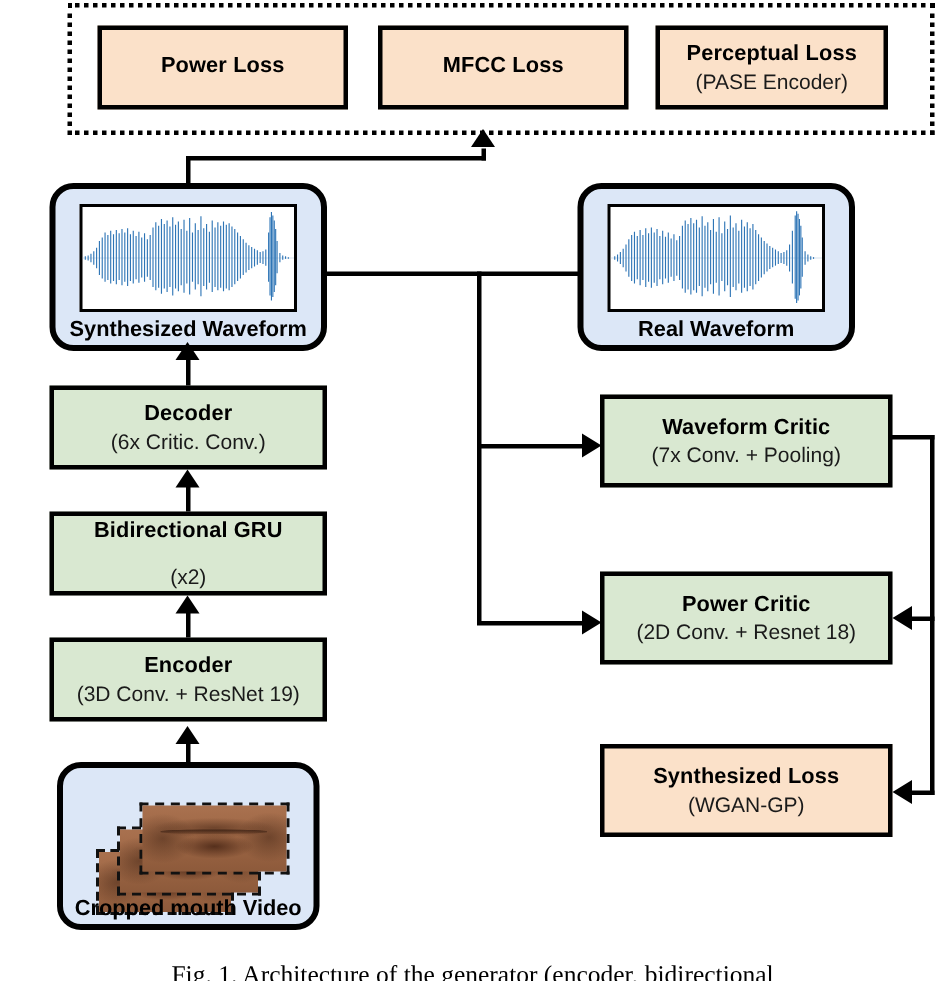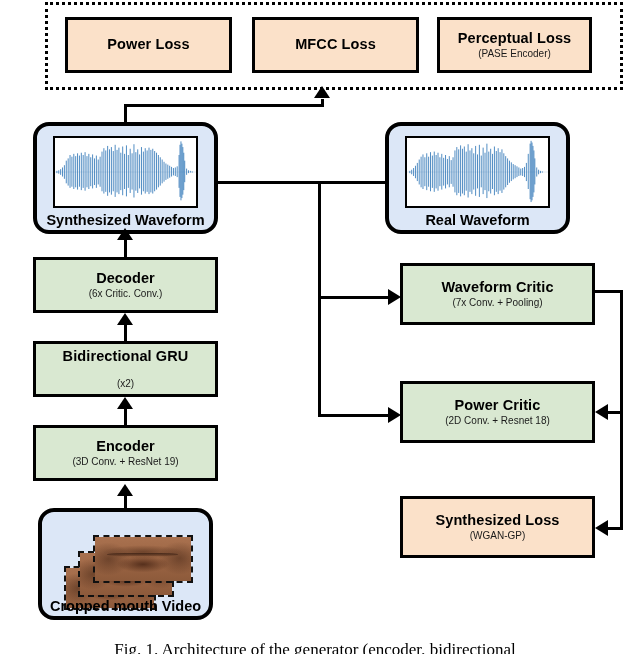--- a/index.html
+++ b/index.html
@@ -27,21 +27,21 @@
   }
   .node .t1{
     font-weight:bold;
     font-size:14.5px;
     color:#000000;
     letter-spacing:.1px;
     white-space:nowrap;
   }
   .node .t2{
     font-weight:normal;
-    font-size:10px;
+    font-size:14px;
     color:#1a1a1a;
     white-space:nowrap;
     margin-top:1px;
   }
   .peach{background:#FBE1C9;}
   .green{background:#D9E8D1;}
   .blue{background:#DCE7F7;}
 
   .rounded{border-radius:16px;border-width:4px;}
 

